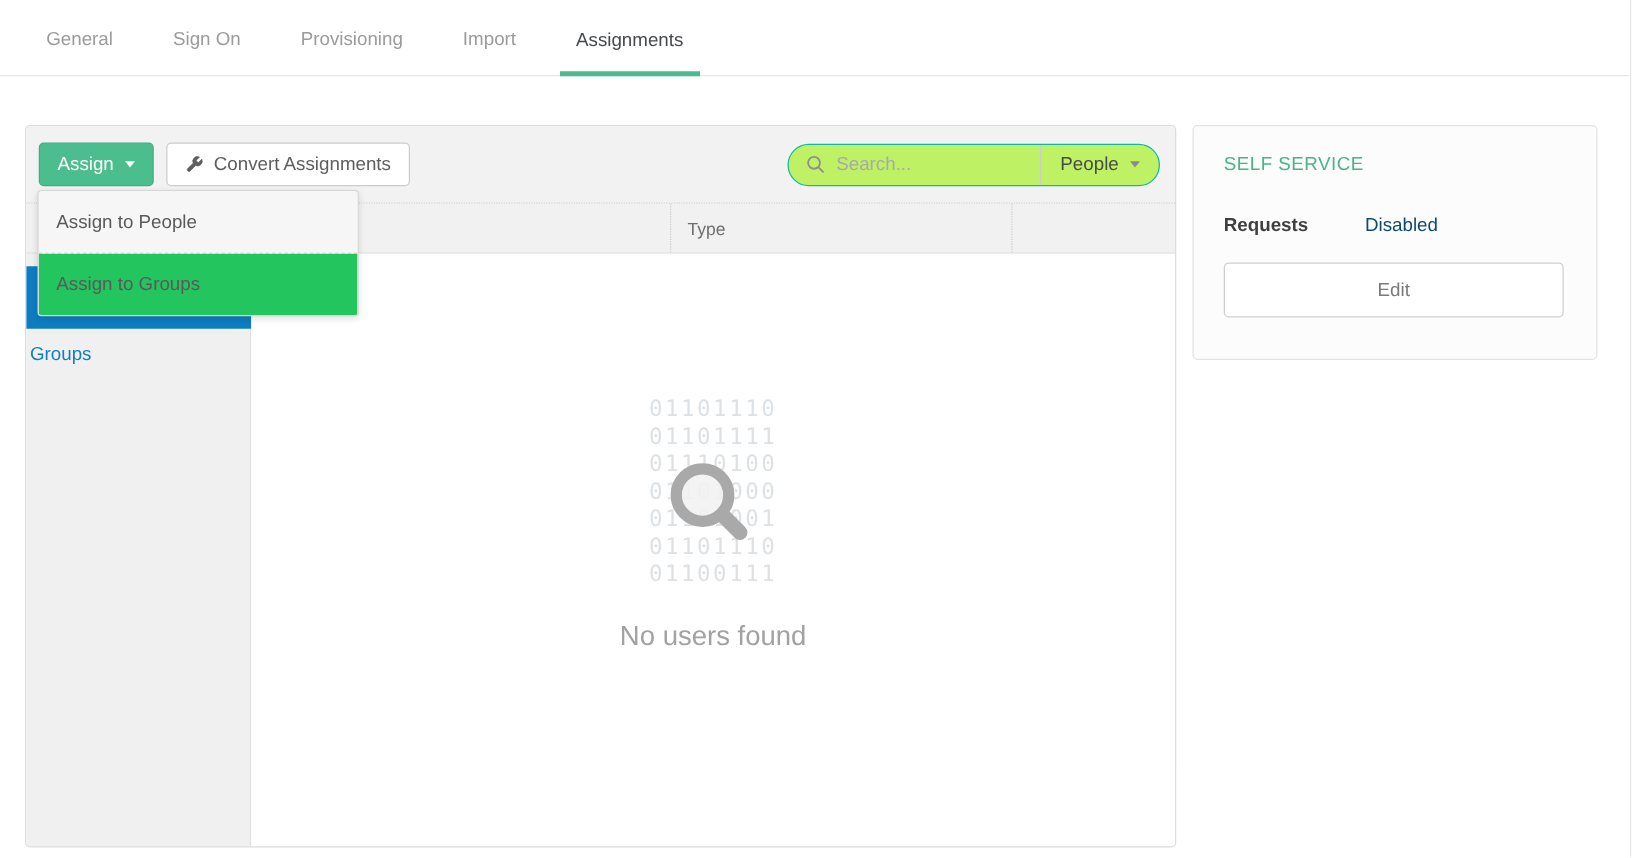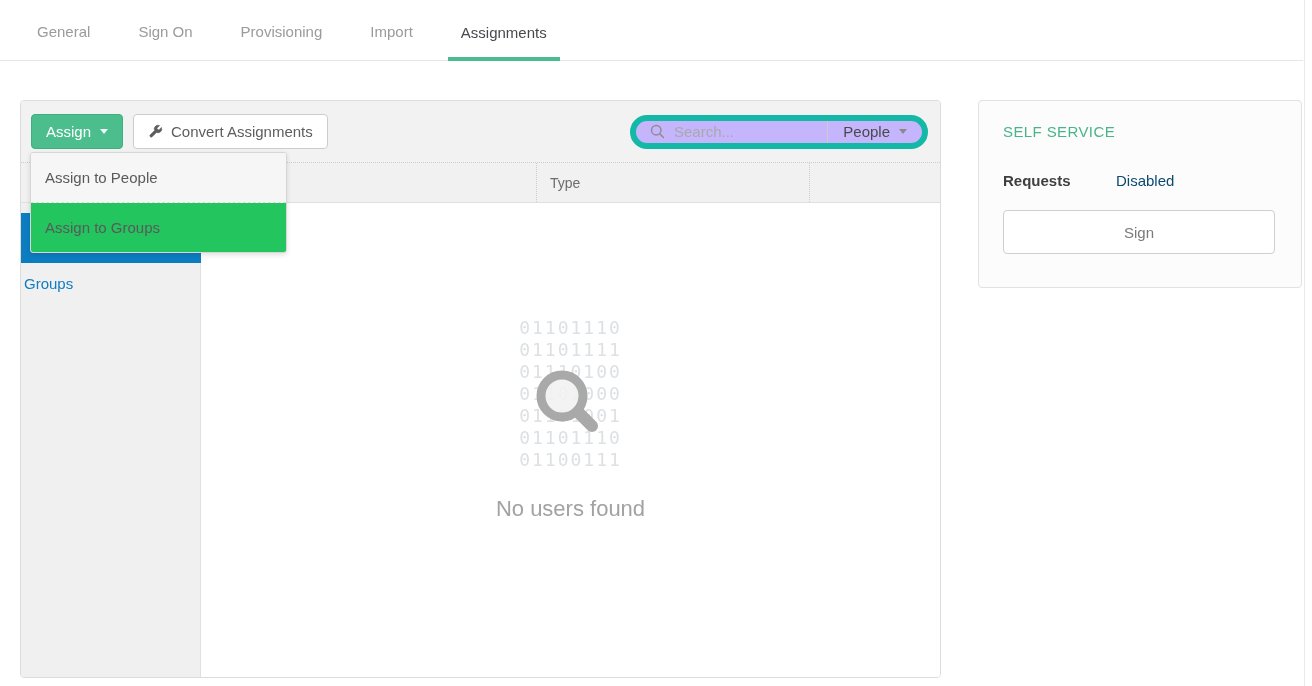--- a/index.html
+++ b/index.html
@@ -22,22 +22,22 @@
   .toolbar { height:62px; background:#f2f2f2; display:flex; align-items:center;
     padding:0 12px 0 10px; border-bottom:1px dotted #cccccc; flex:none; }
   .btn-assign { height:35px; padding:0 14px; background:#4cbe8e;
     border:1px solid #3fae80; border-radius:4px; color:#ffffff; font-size:15px;
     display:flex; align-items:center; gap:9px; cursor:pointer; }
   .caret-down-white { width:0; height:0; border-left:4px solid transparent;
     border-right:4px solid transparent; border-top:5px solid rgba(255,255,255,.92); }
   .btn-convert { height:35px; margin-left:10px; padding:1px 14px; background:#ffffff;
     border:1px solid #cccccc; border-radius:4px; color:#5e5e5e; font-size:15px;
     display:flex; align-items:center; gap:8px; cursor:pointer; }
-  .search-pill { margin-left:auto; height:34px; width:298px; background:#c4b5fd;
-    border:6px solid #14b8a6; border-radius:17px; display:flex; align-items:center;
+  .search-pill { margin-left:auto; height:34px; width:298px; background:#bef264;
+    border:1px solid #14b8a6; border-radius:17px; display:flex; align-items:center;
     overflow:hidden; }
   .search-seg { flex:1; display:flex; align-items:center; height:100%; }
   .search-seg input { border:none; outline:none; background:transparent;
     font-size:15px; color:#444; width:150px; font-family:"Liberation Sans",sans-serif; }
   .search-seg input::placeholder { color:#a9a9a9; }
   .filter-seg { height:100%; border-left:1px solid #cccccc; display:flex;
     align-items:center; gap:9px; padding:0 15px; font-size:15px; color:#4a4a4a;
     cursor:pointer; white-space:nowrap; }
   .caret-down-gray { width:0; height:0; border-left:4px solid transparent;
     border-right:4px solid transparent; border-top:5px solid #8a8a8a; }
@@ -72,21 +72,21 @@
   
   .assign-menu { position:absolute; left:30px; top:152px; width:257px;
     background:#ffffff; border:1px solid #d6d6d6; border-radius:3px;
     box-shadow:0 2px 5px rgba(0,0,0,.12); z-index:30; overflow:hidden; }
   .menu-item { height:49px; display:flex; align-items:center; padding-left:14px;
     font-size:15px; color:#5a5a5a; cursor:pointer; background:#22c55e; }
   .menu-item.hover { background:#f6f6f6;text-align:right; }
   .menu-divider { border-top:1px dashed #dddddd; }
 
   
-  .self-service { position:absolute; left:978px; top:100px; width:324px; height:188px;
+  .self-service { position:absolute; left:954px; top:100px; width:324px; height:188px;
     background:#fcfcfc; border:1px solid #e2e2e2; border-radius:4px;
     padding:22px 24px; }
   .ss-title { font-size:15px; color:#4ab489; font-weight:500; letter-spacing:.4px; }
   .ss-row { margin-top:32px; display:flex; font-size:15px; }
   .ss-label { width:113px; font-weight:bold; color:#3f3f3f; }
   .ss-value { color:#0c4a6e; }
   .btn-edit { margin-top:21px; width:272px; height:44px; background:#ffffff;
     border:1px solid #cfcfcf; border-radius:4px; font-size:15px; color:#7a7a7a;
     display:flex; align-items:center; justify-content:center; cursor:pointer; }
 
@@ -169,16 +169,16 @@
   <div class="menu-divider"></div>
   <div class="menu-item">Assign to Groups</div>
 </div>
 
 <div class="self-service">
   <div class="ss-title">SELF SERVICE</div>
   <div class="ss-row">
     <div class="ss-label">Requests</div>
     <div class="ss-value">Disabled</div>
   </div>
-  <div class="btn-edit">Sign</div>
+  <div class="btn-edit">Edit</div>
 </div>
 
 <div class="page-edge"></div>
 
 </body></html>

